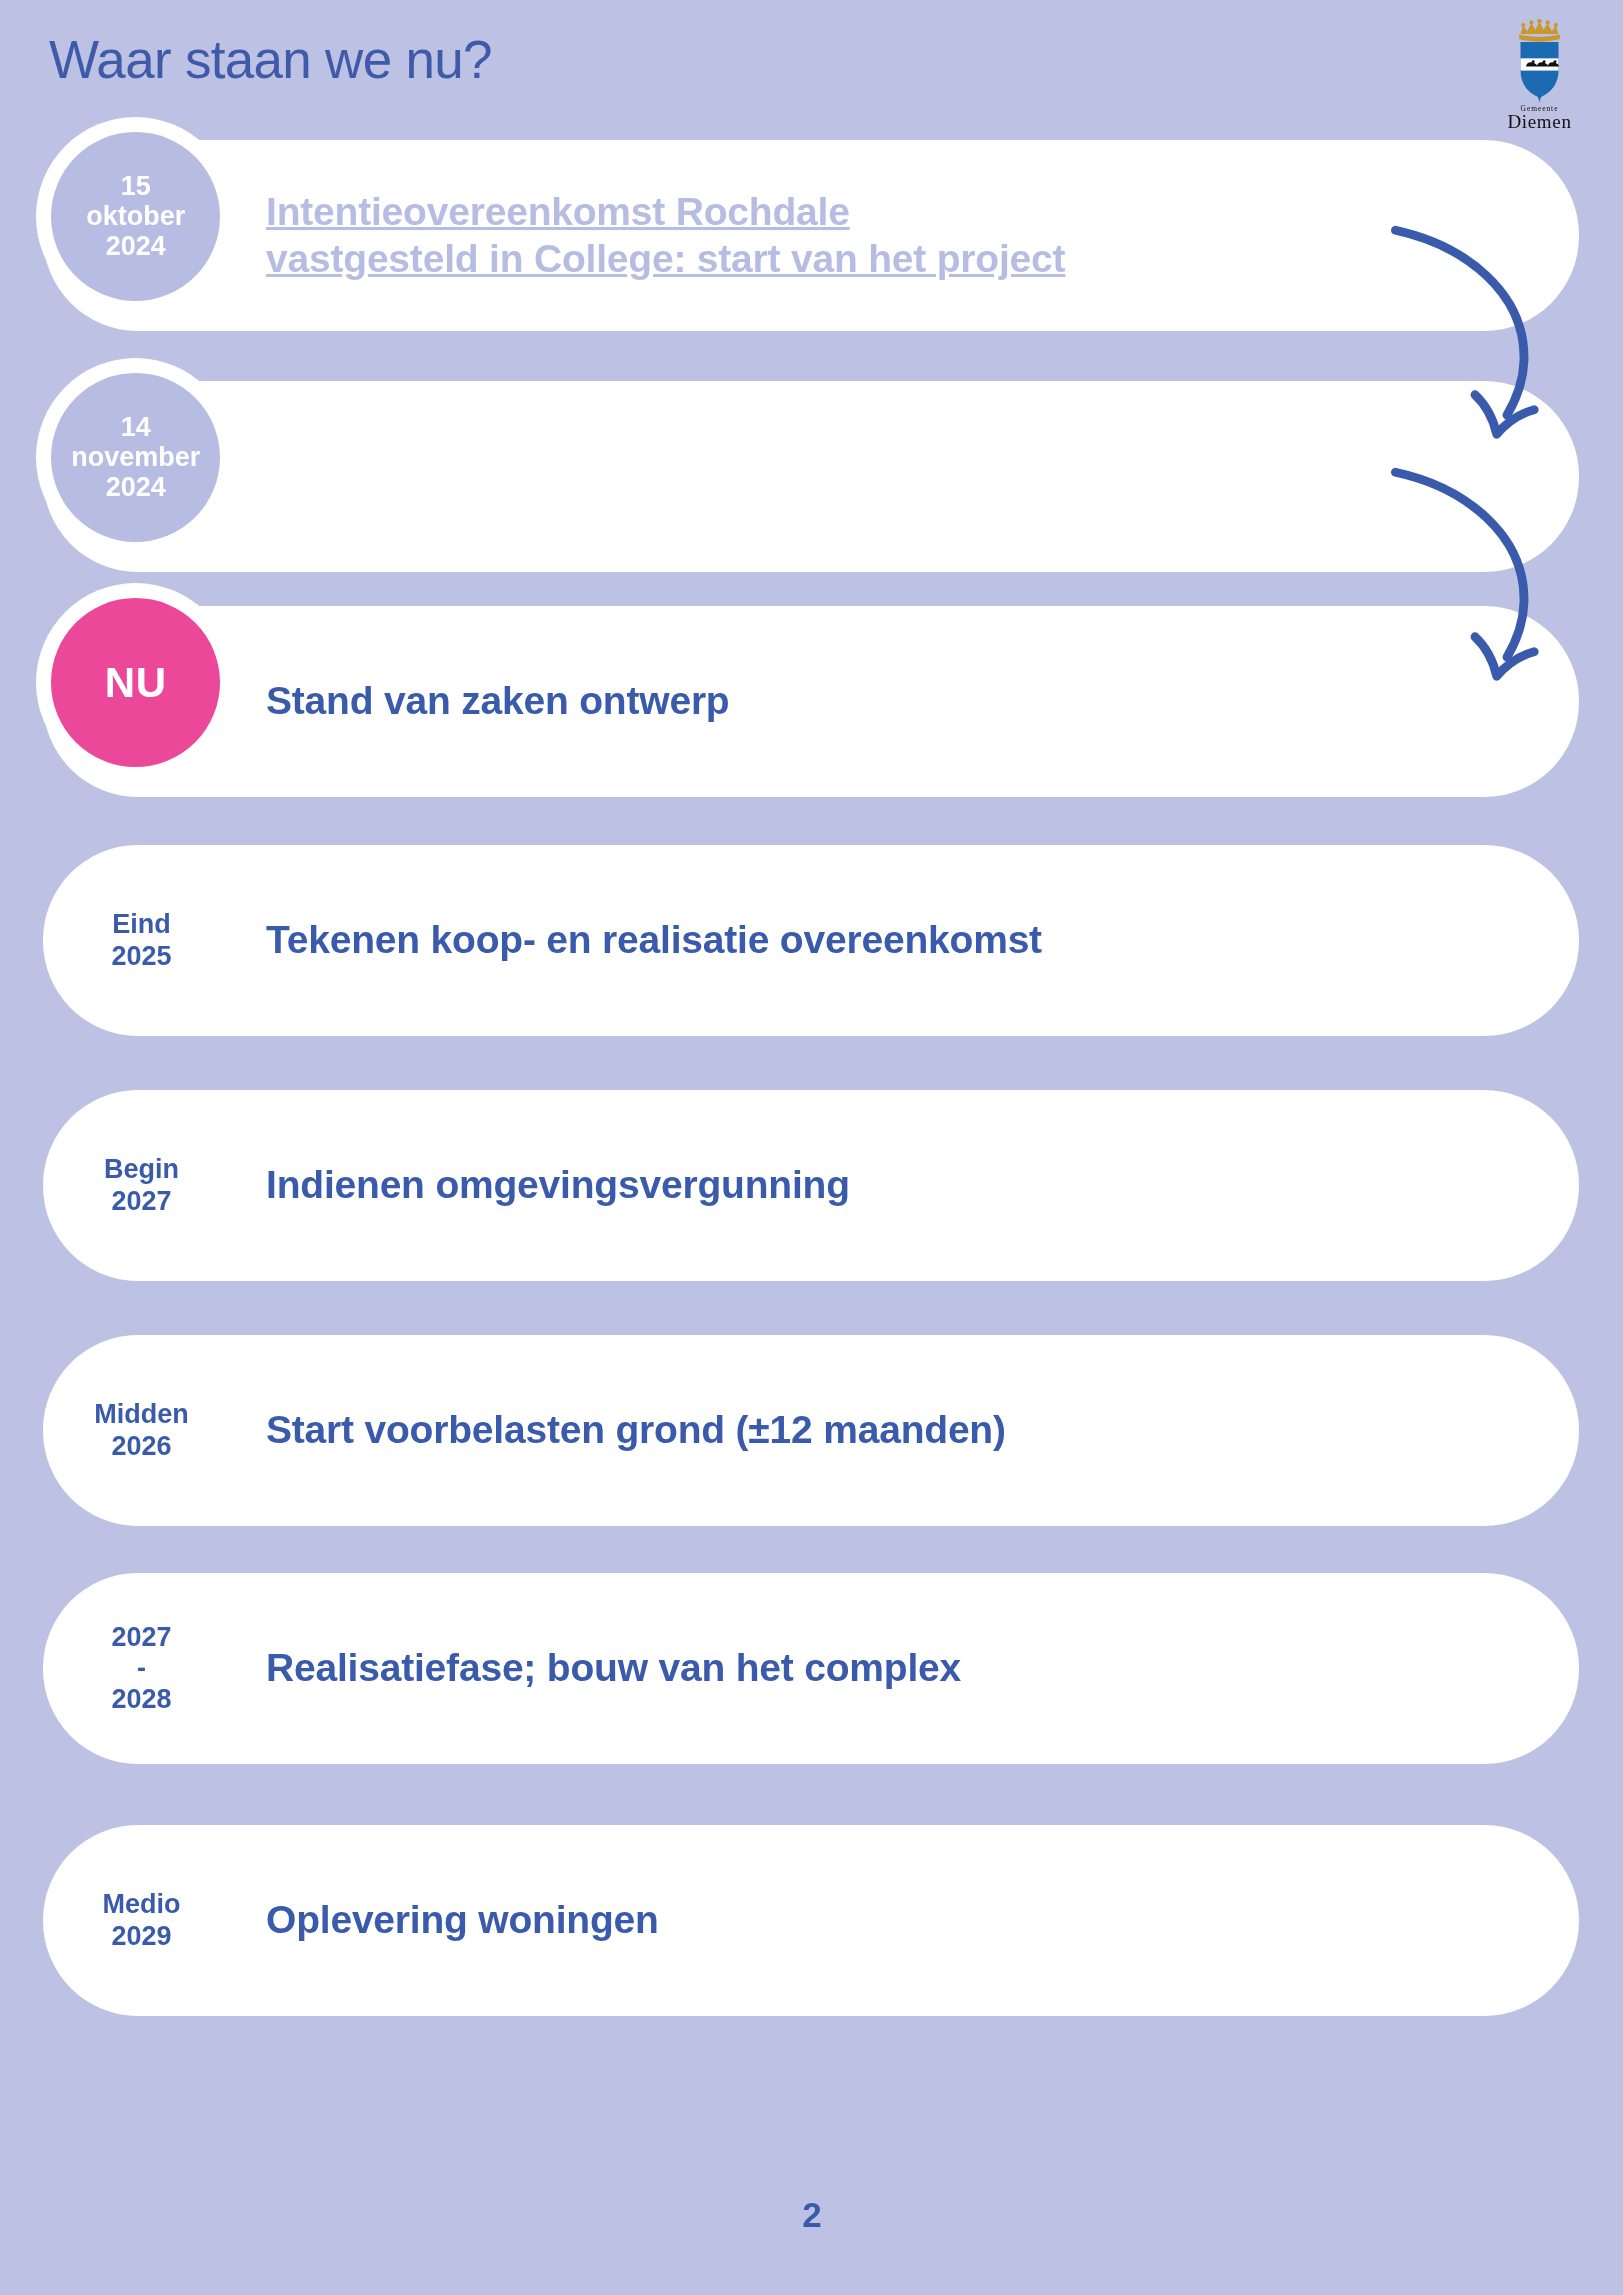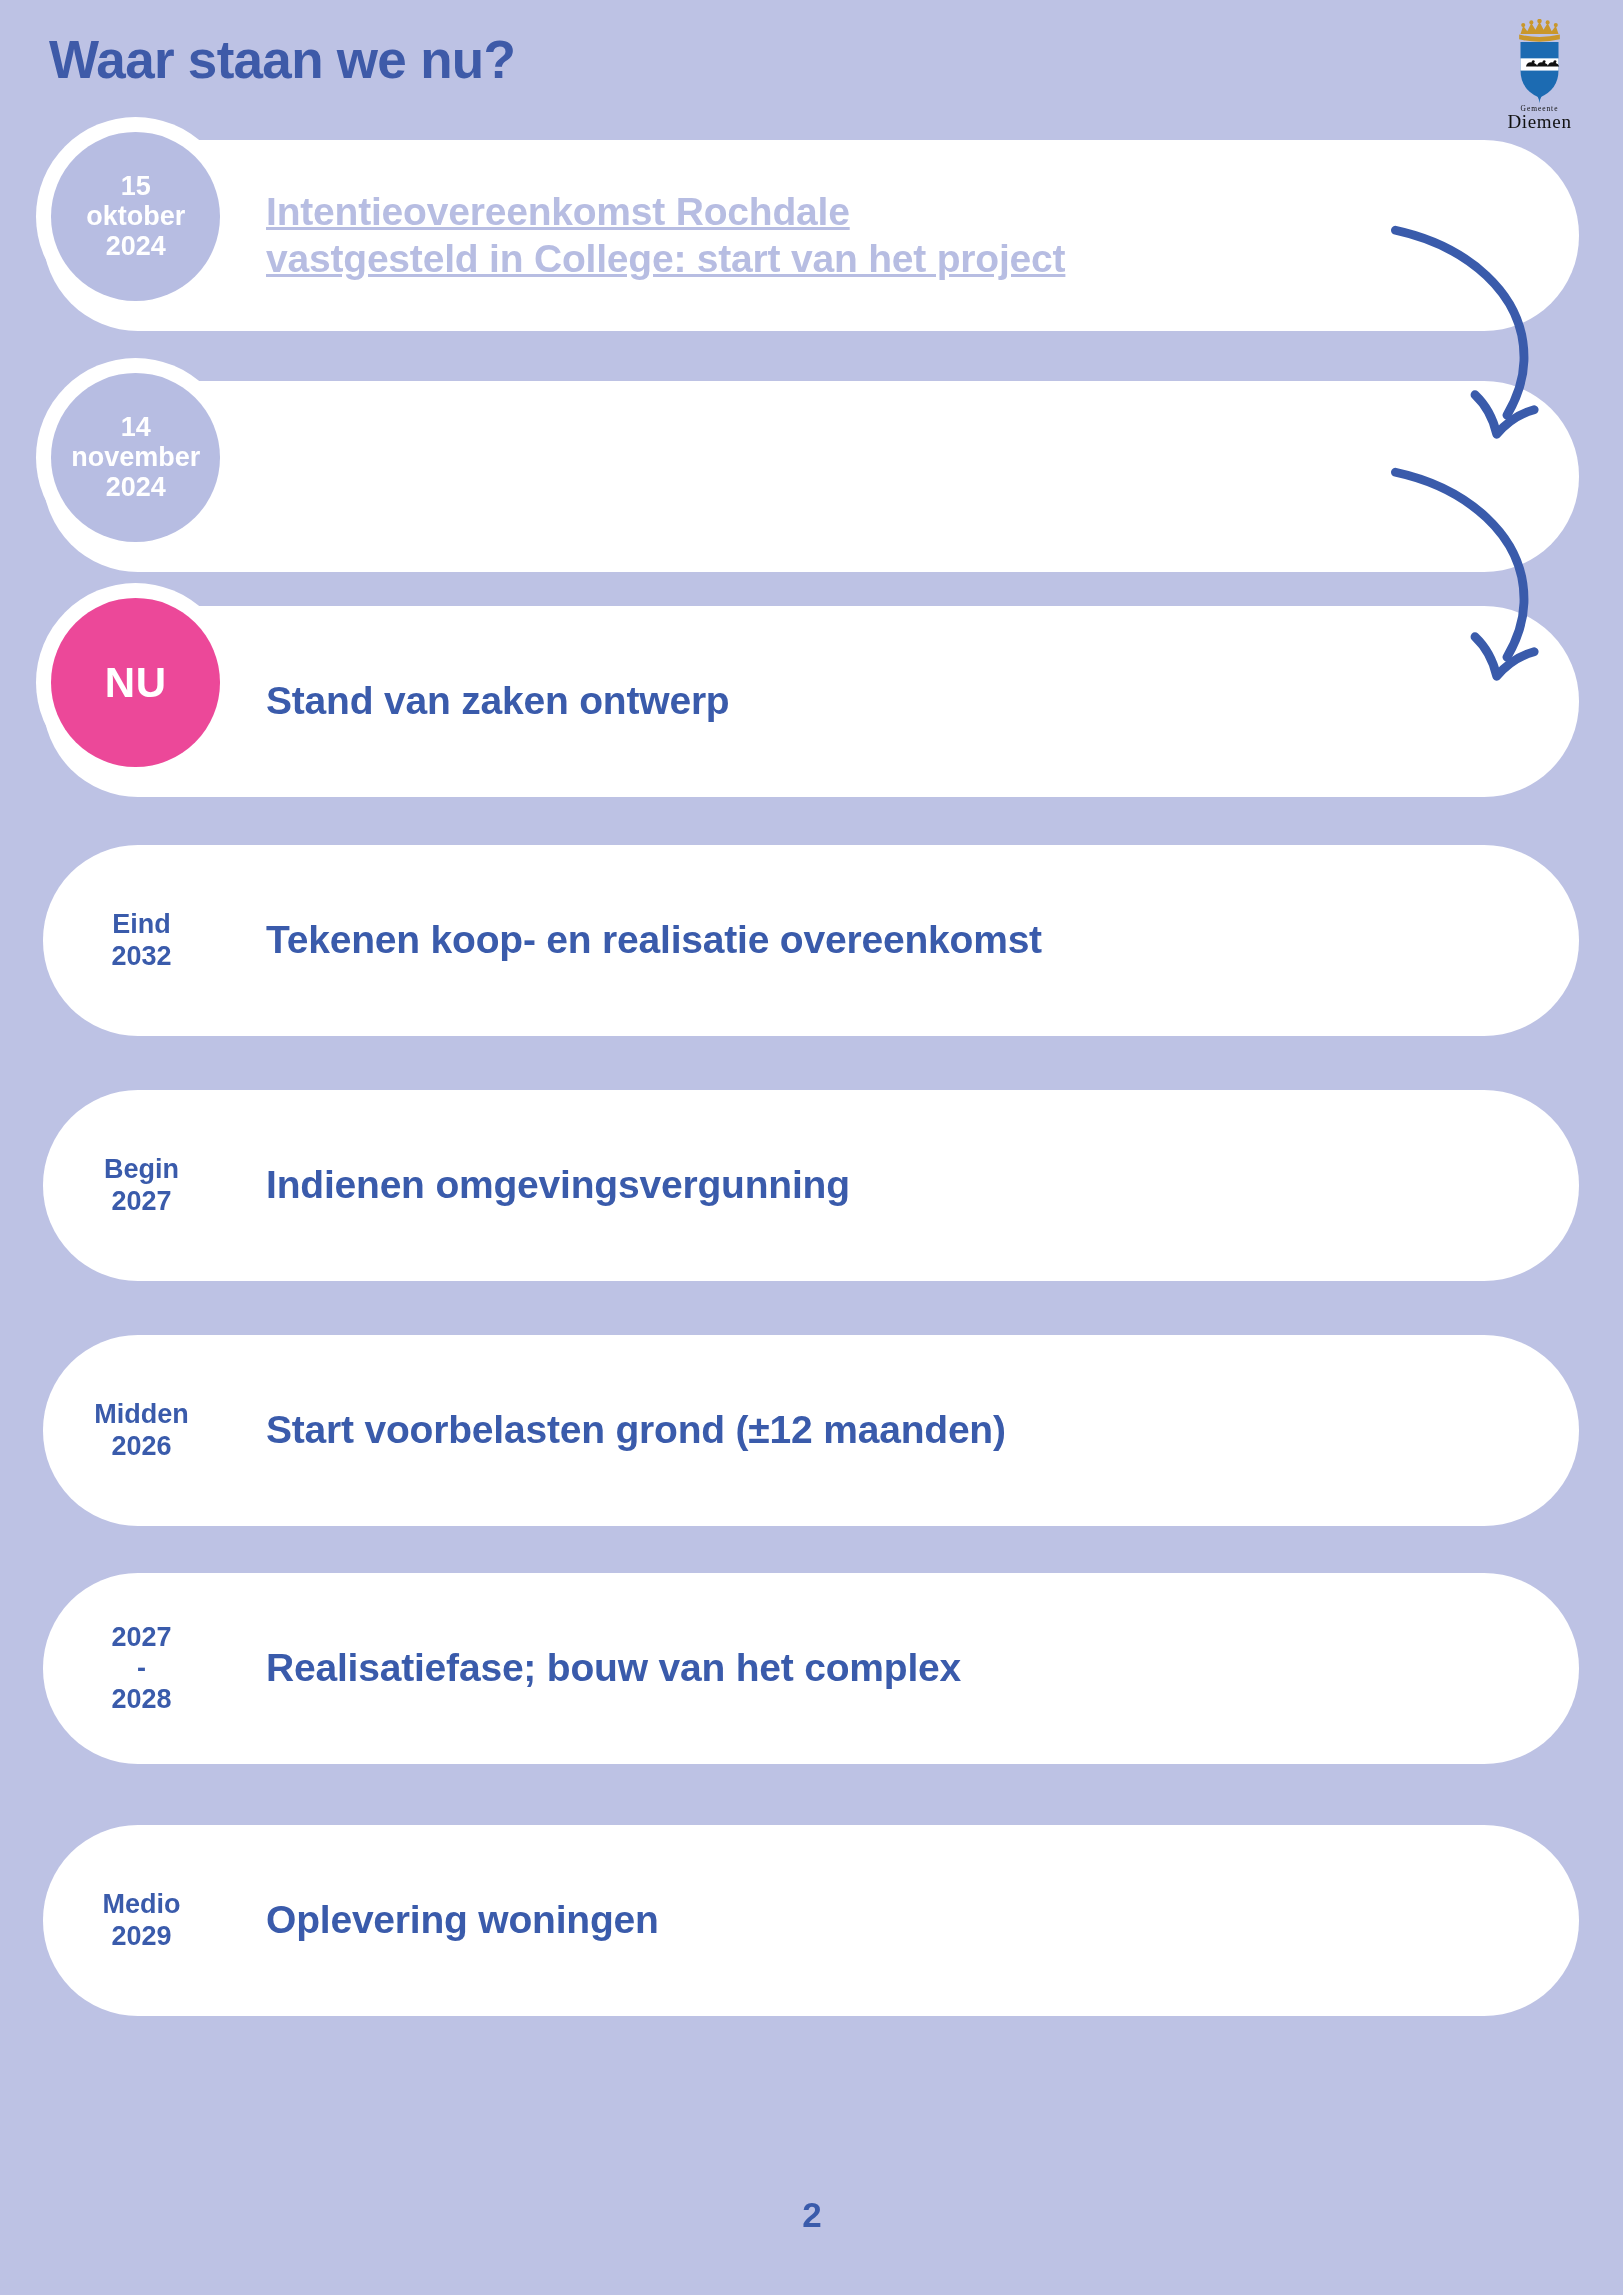--- a/index.html
+++ b/index.html
@@ -11,21 +11,21 @@
     overflow:hidden;
     position:relative;
   }
   .page{position:relative;width:1624px;height:2295px;}
 
   
   .page-title{
     position:absolute;
     left:49px; top:29px;
     font-size:53px;
-    font-weight:700;
+    font-weight:400;
     letter-spacing:-0.7px;
     color:#3e5aa8;
     white-space:nowrap;
   }
   .logo{
     position:absolute;
     right:41px; top:19px;
     width:87px; height:114px;text-align:right;
   }
   .logo svg{display:block;width:87px;height:114px;}
@@ -207,21 +207,21 @@
       </div>
       <div class="label">
         <span>Stand van zaken ontwerp</span>
       </div>
     </div>
 
     <div class="row r3">
       <div class="pill"></div>
       <div class="datelabel">
         <span>Eind
-2032</span>
+2025</span>
       </div>
       <div class="label">
         <span>Tekenen koop- en realisatie overeenkomst</span>
       </div>
     </div>
 
     <div class="row r4">
       <div class="pill"></div>
       <div class="datelabel">
         <span>Begin

